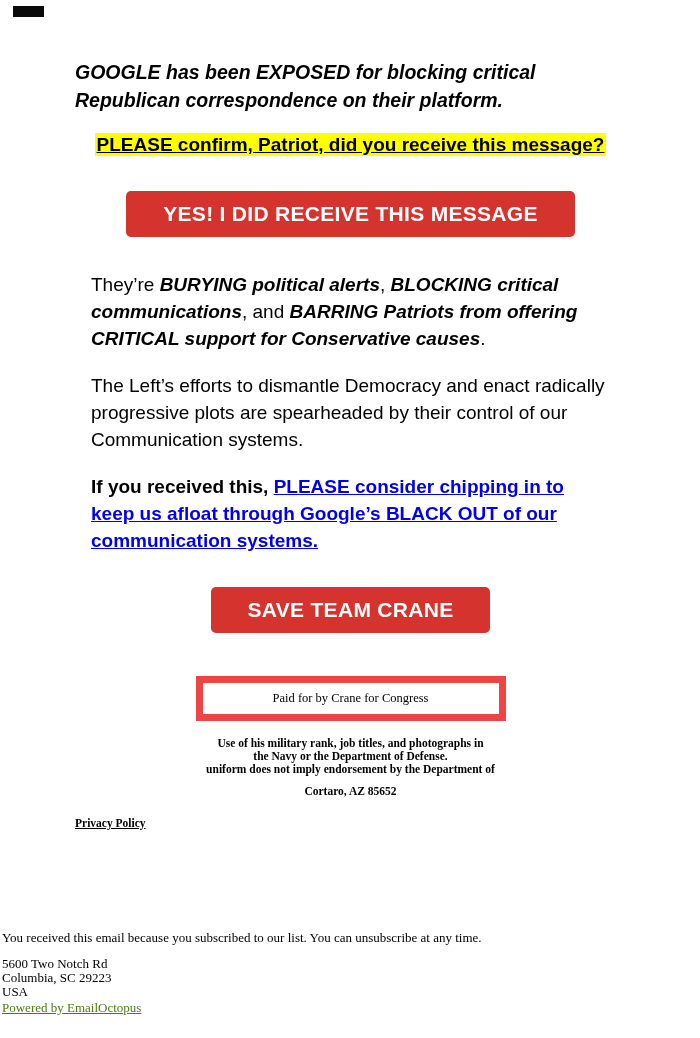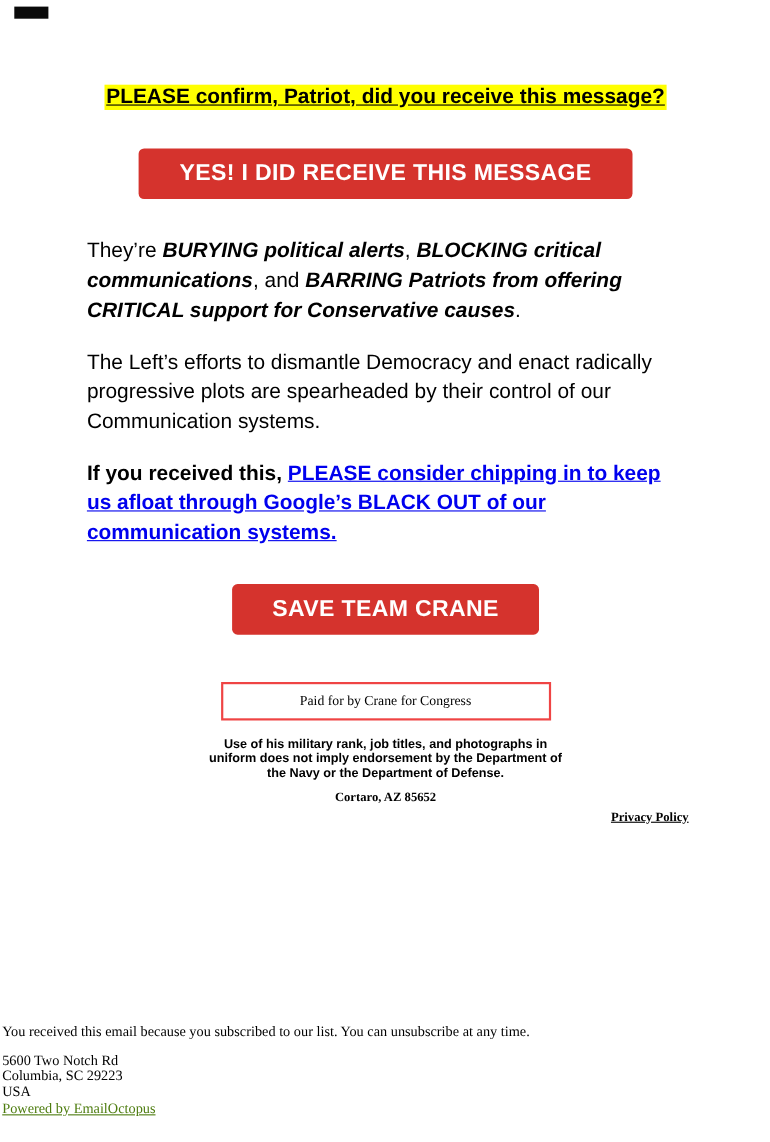--- a/index.html
+++ b/index.html
@@ -56,60 +56,61 @@
     font-weight: bold;
     font-size: 21px;
     line-height: 20px;
     letter-spacing: 0.3px;
     padding: 13px 37px;
     border-radius: 5px;
     text-decoration: none;
     cursor: pointer;
   }
   .para {
-    margin: 20px 4px 0;
+    margin: 20px 16px 0;
     font-size: 19px;
     line-height: 27px;
   }
   .para-first { margin-top: 34px; }
   .r-b { font-weight: bold; }
   .r-i { font-style: italic; }
   .r-u { text-decoration: underline; }
   .r-link { color: #0000ee; cursor: pointer; }
   .paid-box-row {
     text-align: center;
     margin-top: 43px;
   }
   .paid-box {
     display: inline-block;
-    border: 2px solid #ef4444;
+    border: 7px solid #ef4444;
     width: 276px;
     padding: 8px 10px;
     font-family: "Liberation Serif", serif;
     font-size: 12.5px;
     line-height: 15px;
   }
   .fine-print {
     margin-top: 16px;
     text-align: center;
-    font-family: Liberation Sans, sans-serif;
+    font-family: Liberation Serif, serif;
     font-weight: bold;
     font-size: 11.5px;
     line-height: 13px;
   }
   .po-box {
     margin-top: 9px;
     text-align: center;
     font-family: "Liberation Serif", serif;
     font-weight: bold;
     font-size: 11.5px;
     line-height: 13.5px;
   }
   .privacy-row {
-    text-align: right;
+    text-align: left;
+    margin-top: 14px;
   }
   .privacy-link {
     font-family: "Liberation Serif", serif;
     font-weight: bold;
     font-size: 11.5px;
     color: #000000;
     text-decoration: underline;
     cursor: pointer;
   }
   .footer {
@@ -136,20 +137,21 @@
 </style>
 </head>
 <body>
 
 <div>
 
   <div class="broken-img"></div>
 
   <div class="content">
 
+    <p class="headline">GOOGLE has been EXPOSED for blocking critical Republican correspondence on their platform.</p>
 
     <div class="highlight-row">
       <a class="highlight-link">PLEASE confirm, Patriot, did you receive this message?</a>
     </div>
 
     <div class="btn-row">
       <a class="cta-btn">YES! I DID RECEIVE THIS MESSAGE</a>
     </div>
 
     <p class="para para-first"><span>They’re </span><span class="r-b r-i">BURYING political alerts</span><span>, </span><span class="r-b r-i">BLOCKING critical communications</span><span>, and </span><span class="r-b r-i">BARRING Patriots from offering CRITICAL support for Conservative causes</span><span>.</span></p>
@@ -161,22 +163,22 @@
     <div class="btn-row btn-row-2">
       <a class="cta-btn">SAVE TEAM CRANE</a>
     </div>
 
     <div class="paid-box-row">
       <div class="paid-box">Paid for by Crane for Congress</div>
     </div>
 
     <div class="fine-print">
       <div>Use of his military rank, job titles, and photographs in</div>
+      <div>the Navy or the Department of Defense.</div>
       <div>uniform does not imply endorsement by the Department of</div>
-      <div>the Navy or the Department of Defense.</div>
     </div>
 
     <div class="po-box">
       <div>Cortaro, AZ 85652</div>
     </div>
 
     <div class="privacy-row">
       <a class="privacy-link">Privacy Policy</a>
     </div>
 

